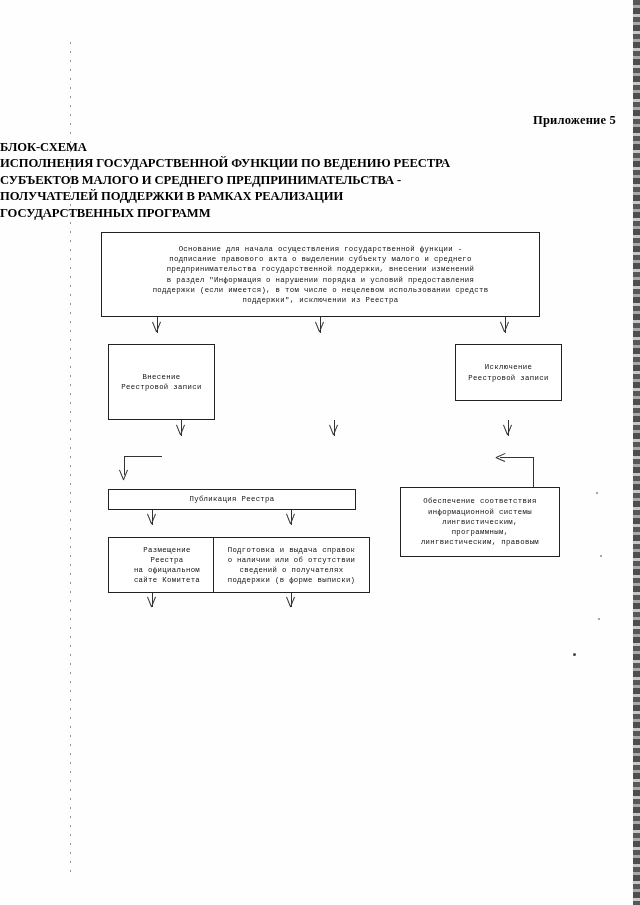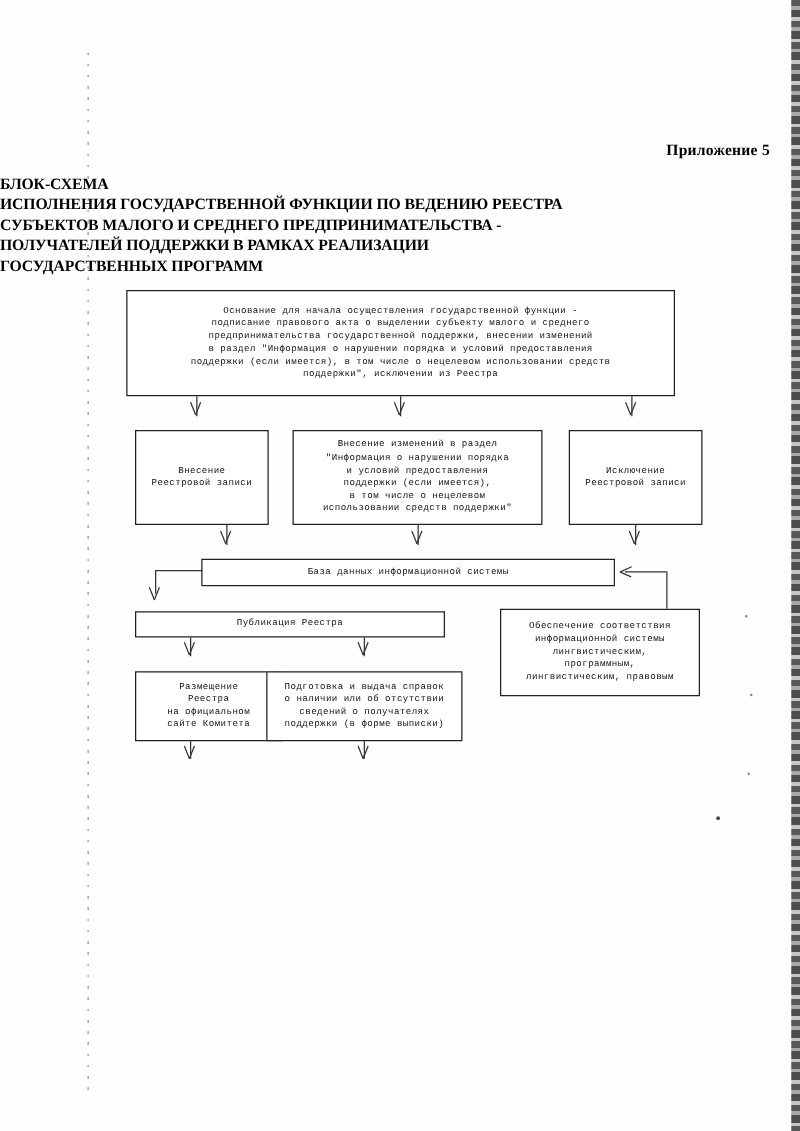--- a/index.html
+++ b/index.html
@@ -186,46 +186,35 @@
   <div class="arrow-down" style="left:315px;top:322px;"></div>
 
   <div class="vline" style="left:505px;top:317px;height:16px;"></div>
   <div class="arrow-down" style="left:500px;top:322px;"></div>
 
   <div class="box" style="left:108px;top:344px;width:107px;height:76px;">
     <span class="ln">Внесение</span>
     <span class="ln">Реестровой записи</span>
   </div>
 
-  <div class="box" style="left:234px;top:344px;width:200px;height:76px;">
-    <span class="ln">Внесение изменений в раздел</span>
-    <span class="ln">"Информация о нарушении порядка</span>
-    <span class="ln">и условий предоставления</span>
-    <span class="ln">поддержки (если имеется),</span>
-    <span class="ln">в том числе о нецелевом</span>
-    <span class="ln">использовании средств поддержки"</span>
-  </div>
-
-  <div class="box" style="left:455px;top:344px;width:107px;height:76px;">
+
+  <div class="box" style="left:455px;top:344px;width:107px;height:57px;">
     <span class="ln">Исключение</span>
     <span class="ln">Реестровой записи</span>
   </div>
 
   <div class="vline" style="left:181px;top:420px;height:16px;"></div>
   <div class="arrow-down" style="left:176px;top:425px;"></div>
 
   <div class="vline" style="left:334px;top:420px;height:16px;"></div>
   <div class="arrow-down" style="left:329px;top:425px;"></div>
 
   <div class="vline" style="left:508px;top:420px;height:16px;"></div>
   <div class="arrow-down" style="left:503px;top:425px;"></div>
 
-  <div class="box" style="left:161px;top:447px;width:331px;height:22px;">
-    <span class="ln">База данных информационной системы</span>
-  </div>
 
   <div class="hline" style="left:124px;top:456px;width:38px;"></div>
   <div class="vline" style="left:124px;top:456px;height:19px;"></div>
   <div class="arrow-down" style="left:119px;top:470px;"></div>
 
   <div class="vline" style="left:533px;top:457px;height:30px;"></div>
   <div class="hline" style="left:500px;top:457px;width:33px;"></div>
   <div class="arrow-left" style="left:496px;top:457px;"></div>
 
   <div class="box" style="left:108px;top:489px;width:248px;height:21px;">

